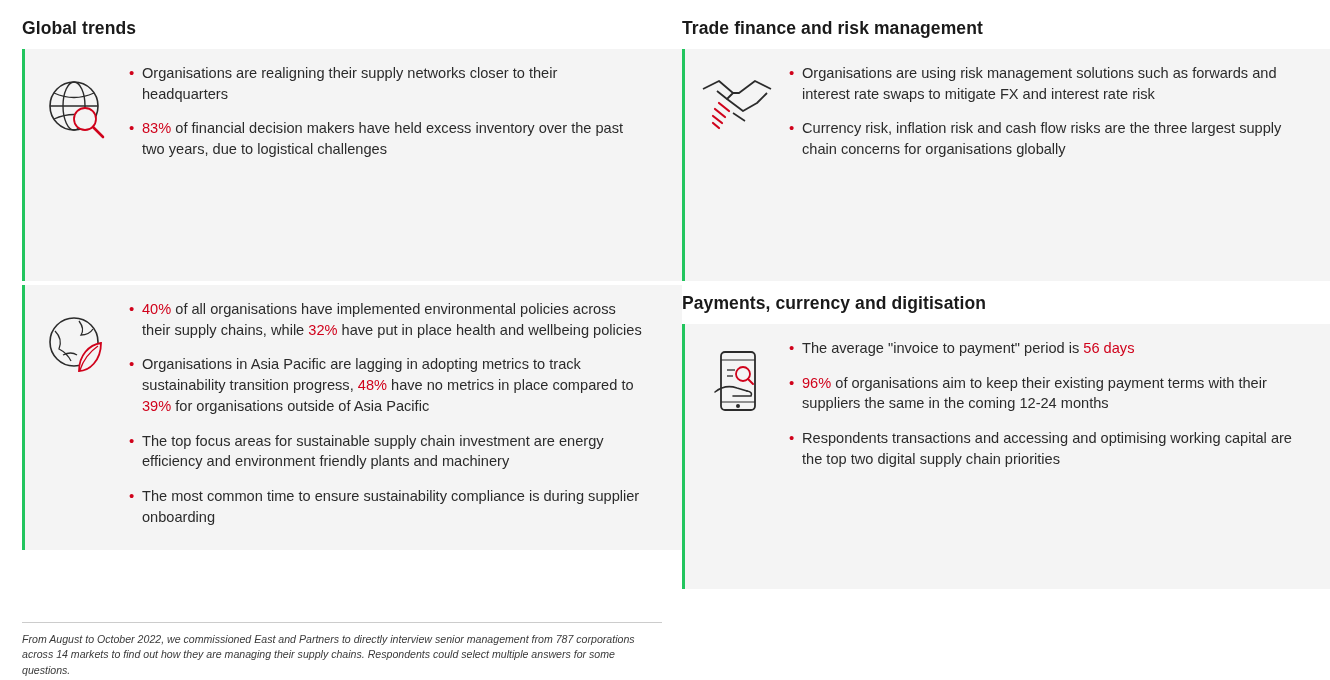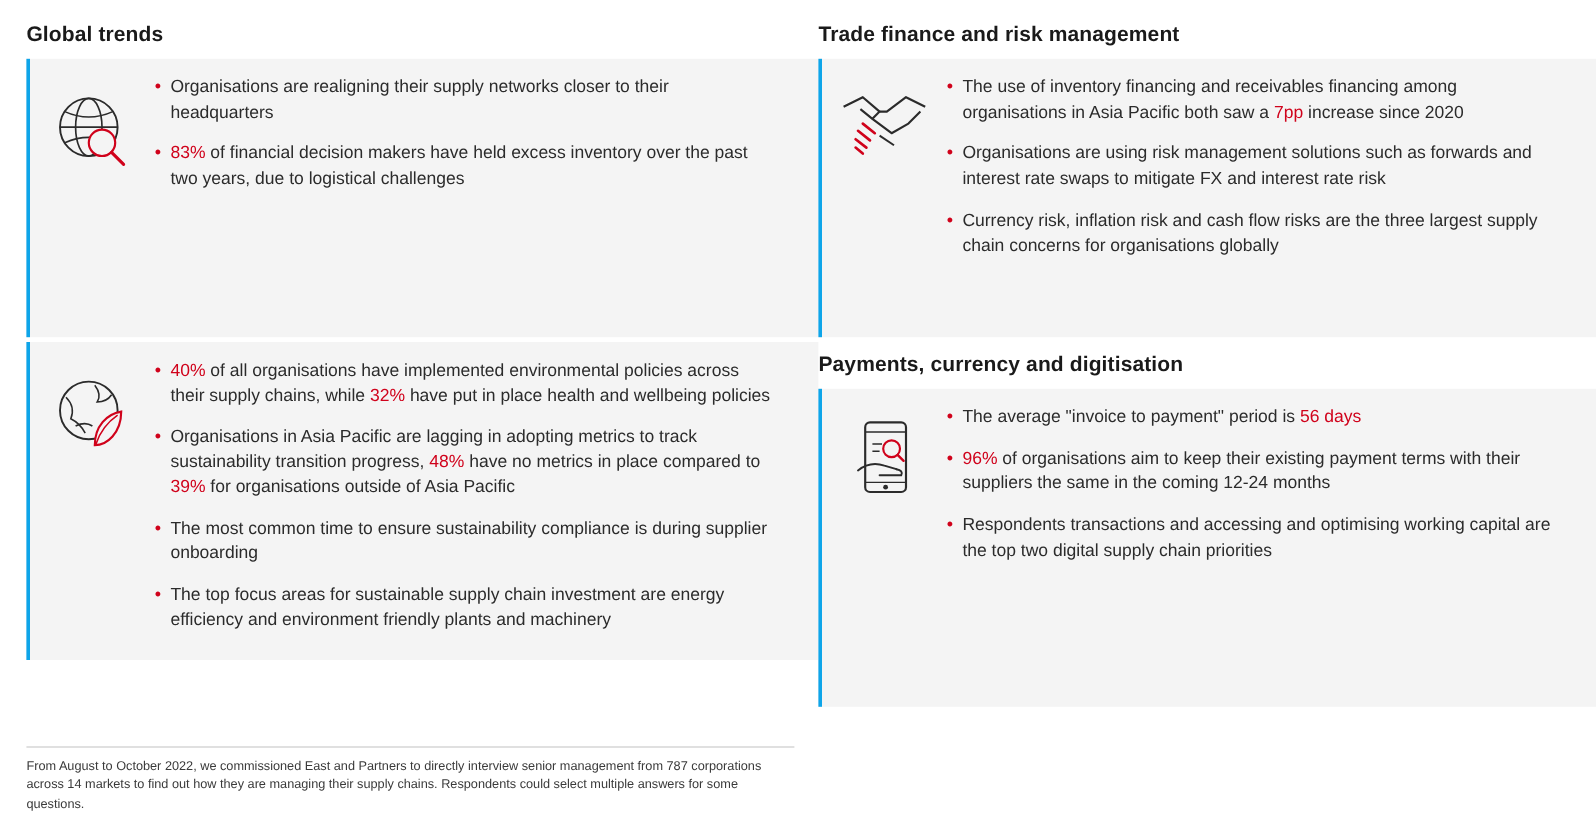--- a/index.html
+++ b/index.html
@@ -28,21 +28,21 @@
   .section-title {
     font-size: 17.5px;
     font-weight: bold;
     color: #1a1a1a;
     padding: 8px 0 10px 0;
     letter-spacing: 0.1px;
   }
   .panel {
     position: relative;
     background: #f4f4f4;
-    border-left: 3px solid #0ea5e9;
+    border-left: 3px solid #22c55e;
     display: flex;
     align-items: flex-start;
     padding: 14px 28px 14px 0;
   }
   .panel-icon {
     flex: 0 0 104px;
     display: flex;
     align-items: flex-start;
     justify-content: center;
     padding-top: 10px;
@@ -73,20 +73,21 @@
   }
   .hl { color: #d0021b; }
   .footnote {
     position: absolute;
     left: 22px;
     top: 632px;
     width: 640px;
     font-size: 10.6px;
     line-height: 1.45;
     color: #3a3a3a;
+    font-style: italic;
   }
   .footnote::before {
     content: "";
     position: absolute;
     left: 0;
     top: -10px;
     width: 640px;
     height: 1px;
     background: #cccccc;
   }
@@ -136,22 +137,22 @@
               <path d="M38 12 Q44 20 40 26 Q48 26 52 20" fill="none" stroke="#2b2b2b" stroke-width="1.3"></path>
               <path d="M22 46 Q30 42 36 46" fill="none" stroke="#2b2b2b" stroke-width="1.3"></path>
               <path d="M60 34 C60 52 48 62 38 62 C38 46 48 36 60 34 Z" fill="#f4f4f4" stroke="#d0021b" stroke-width="1.8"></path>
               <path d="M57 37 Q44 46 39 61" fill="none" stroke="#d0021b" stroke-width="1.3"></path>
             </svg>
           </div>
           <div class="panel-body">
             <ul class="bullets">
                 <li><span class="hl">40%</span><span> of all organisations have implemented environmental policies across their supply chains, while </span><span class="hl">32%</span><span> have put in place health and wellbeing policies</span></li>
                 <li><span>Organisations in Asia Pacific are lagging in adopting metrics to track sustainability transition progress, </span><span class="hl">48%</span><span> have no metrics in place compared to </span><span class="hl">39%</span><span> for organisations outside of Asia Pacific</span></li>
+                <li><span>The top focus areas for sustainable supply chain investment are energy efficiency and environment friendly plants and machinery</span></li>
                 <li><span>The most common time to ensure sustainability compliance is during supplier onboarding</span></li>
-                <li><span>The top focus areas for sustainable supply chain investment are energy efficiency and environment friendly plants and machinery</span></li>
               </ul>
           </div>
         </div>
       </div>
 
     </div>
 
     <div class="col">
 
       <div class="section">
@@ -164,21 +165,20 @@
               <path d="M28 26 L44 38 L58 30 L68 20" fill="none" stroke="#2b2b2b" stroke-width="1.8" stroke-linejoin="round"></path>
               <path d="M20 30 L30 38" stroke="#d0021b" stroke-width="2.2" stroke-linecap="round"></path>
               <path d="M16 36 L26 44" stroke="#d0021b" stroke-width="2.2" stroke-linecap="round"></path>
               <path d="M14 43 L23 50" stroke="#d0021b" stroke-width="2.2" stroke-linecap="round"></path>
               <path d="M14 50 L20 55" stroke="#d0021b" stroke-width="2.2" stroke-linecap="round"></path>
               <path d="M34 40 L46 48" fill="none" stroke="#2b2b2b" stroke-width="1.6"></path>
             </svg>
           </div>
           <div class="panel-body">
             <ul class="bullets">
-                <li><span>The use of inventory financing and receivables financing among organisations in Asia Pacific both saw a </span><span class="hl">7pp</span><span> increase since 2020</span></li>
                 <li><span>Organisations are using risk management solutions such as forwards and interest rate swaps to mitigate FX and interest rate risk</span></li>
                 <li><span>Currency risk, inflation risk and cash flow risks are the three largest supply chain concerns for organisations globally</span></li>
               </ul>
           </div>
         </div>
       </div>
 
       <div class="section">
         <div class="section-title">Payments, currency and digitisation</div>
         <div class="panel p-payments">

